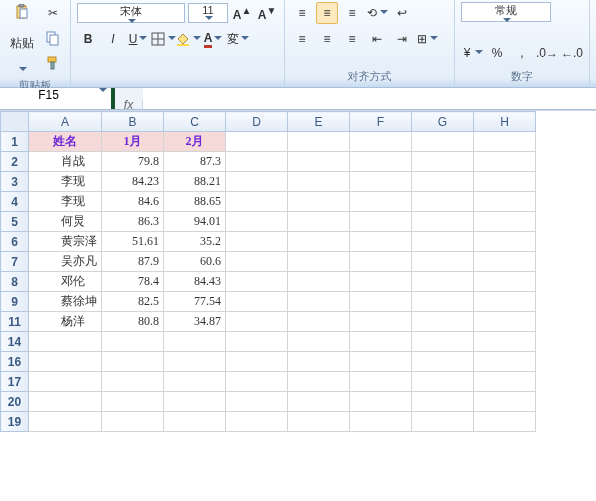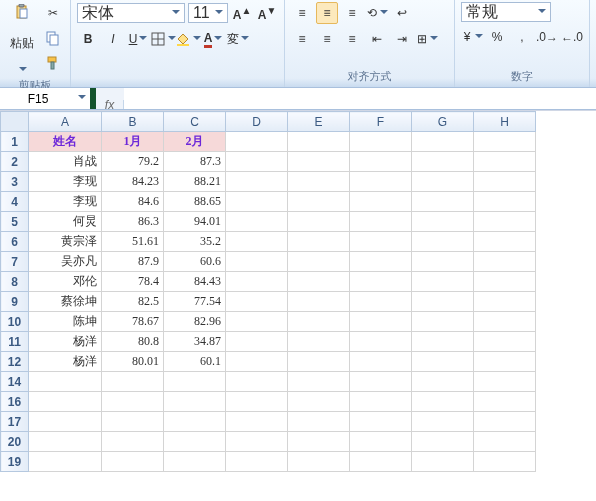--- a/index.html
+++ b/index.html
@@ -7,36 +7,36 @@
 .ribbon{background:linear-gradient(#f6fbff,#e4eef9 90%,#c9dbef);border-bottom:1px solid #a9c0dd;height:88px;display:flex;}
 .group{border-right:1px solid #c4d6ea;display:flex;flex-direction:column;justify-content:space-between;padding:2px 6px 0 6px;}
 .group-body{flex:1;display:flex;align-items:flex-start;gap:4px;}
 .group-label{text-align:center;font-size:11px;color:#5b7290;padding:2px 0 3px;}
 .bigbtn{display:flex;flex-direction:column;align-items:center;gap:15px;padding:2px 4px;cursor:pointer;border-radius:3px;}
 .ico{width:16px;height:16px;display:inline-flex;align-items:center;justify-content:center;}
 .ico svg{width:16px;height:16px;}
 .col{display:flex;flex-direction:column;gap:3px;}
 .row{display:flex;align-items:center;gap:3px;}
 .dd{width:7px;height:7px;border-left:4px solid transparent;border-right:4px solid transparent;border-top:4px solid #4a6a92;display:inline-block;margin-left:2px;}
-.sel{background:#fff;border:1px solid #a7bcd6;height:20px;display:flex;align-items:center;padding:0 4px;font-size:16px;}
+.sel{background:#fff;border:1px solid #a7bcd6;height:20px;display:flex;align-items:center;padding:0 4px;font-size:11px;flex-direction:column;}
 .btn{width:22px;height:22px;display:flex;align-items:center;justify-content:center;border-radius:2px;cursor:pointer;}
 .formula-bar{display:flex;border-bottom:1px solid #a9c0dd;background:#eef3fa;height:22px;align-items:stretch;}
-.namebox{width:96px;border-right:6px solid #14532d;display:flex;align-items:center;background:#fff;}
+.namebox{width:115px;border-right:4px solid #14532d;display:flex;align-items:flex-start;background:#fff;}
 .namebox input{border:none;width:100%;padding:0 6px;text-align:center;font-size:12px;outline:none;background:#fff;}
 .namebox .dd{margin-right:4px;cursor:pointer;}
 .fx{width:28px;display:flex;align-items:center;justify-content:center;color:#6a6a6a;font-style:italic;border-right:1px solid #c4d6ea;margin-top:12px;}
 .fb-input{flex:1;background:#fff;border:none;padding:0 6px;outline:none;}
 .grid-wrap{position:relative;overflow:auto;height:390px;border-top:1px solid #d0d7e5;}
 table{border-collapse:collapse;table-layout:fixed;}
 th,td{border:1px solid #d4d4d4;height:20px;font-size:12px;padding:0 4px;white-space:nowrap;overflow:hidden;}
 .colh{background:linear-gradient(#f7faff,#e3ecf7);text-align:center;color:#3b5a82;font-weight:normal;height:20px;border-color:#b5c8df;}
 .rowh{background:linear-gradient(to right,#f7faff,#e3ecf7);text-align:center;color:#3b5a82;width:28px;border-color:#b5c8df;}
 .corner{width:28px;background:#e3ecf7;border:1px solid #b5c8df;}
 .hdr-cell{background:#f6d9d9;color:#6d28d9;font-weight:bold;text-align:center;font-family:SimSun,serif;}
-.data-name{text-align:right;font-family:Liberation Serif, serif;padding-left:32px;}
+.data-name{text-align:left;font-family:Liberation Serif, serif;padding-left:32px;}
 .data-num{text-align:right;font-family:SimSun,serif;}
 .colA{width:62px;}.colB{width:62px;}.colC{width:62px;}.colW{width:62px;}
 </style>
 </head>
 <body>
 
 <div class="ribbon" data-name="ribbon">
 
   <div class="group" data-name="group-clipboard">
     <div class="group-body">
@@ -177,21 +177,21 @@
         <span class="btn" data-name="merge-button">
             <span class="ico" data-name="merge-icon">⊞</span>
             <span class="dd" data-name="chevron-down-icon"></span>
           </span>
       </div>
     </div>
     <div class="group-label" data-name="group-label-align">对齐方式</div>
   </div>
 
   <div class="group" style="min-width:110px" data-name="group-number">
-    <div class="group-body col" style="gap:4px">
+    <div class="group-body col" style="gap:20px">
       <div class="sel" style="width:90px" data-name="number-format-select">
           <span>常规</span>
           <span style="flex:1"></span>
           <span class="dd" data-name="chevron-down-icon"></span>
         </div>
       <div class="row">
         <span class="btn" data-name="currency-button">
             <span class="ico" data-name="currency-icon">¥</span>
             <span class="dd" data-name="chevron-down-icon"></span>
           </span>
@@ -245,21 +245,21 @@
           <td class="hdr-cell" data-name="cell-C1">2月</td>
           <td class="" data-name="cell-D1"></td>
           <td class="" data-name="cell-E1"></td>
           <td class="" data-name="cell-F1"></td>
           <td class="" data-name="cell-G1"></td>
           <td class="" data-name="cell-H1"></td>
         </tr>
         <tr>
           <th class="rowh" data-name="row-header-2">2</th>
           <td class="data-name" data-name="cell-A2">肖战</td>
-          <td class="data-num" data-name="cell-B2">79.2</td>
+          <td class="data-num" data-name="cell-B2">79.8</td>
           <td class="data-num" data-name="cell-C2">87.3</td>
           <td class="" data-name="cell-D2"></td>
           <td class="" data-name="cell-E2"></td>
           <td class="" data-name="cell-F2"></td>
           <td class="" data-name="cell-G2"></td>
           <td class="" data-name="cell-H2"></td>
         </tr>
         <tr>
           <th class="rowh" data-name="row-header-3">3</th>
           <td class="data-name" data-name="cell-A3">李现</td>
@@ -331,53 +331,31 @@
           <td class="data-name" data-name="cell-A9">蔡徐坤</td>
           <td class="data-num" data-name="cell-B9">82.5</td>
           <td class="data-num" data-name="cell-C9">77.54</td>
           <td class="" data-name="cell-D9"></td>
           <td class="" data-name="cell-E9"></td>
           <td class="" data-name="cell-F9"></td>
           <td class="" data-name="cell-G9"></td>
           <td class="" data-name="cell-H9"></td>
         </tr>
         <tr>
-          <th class="rowh" data-name="row-header-10">10</th>
-          <td class="data-name" data-name="cell-A10">陈坤</td>
-          <td class="data-num" data-name="cell-B10">78.67</td>
-          <td class="data-num" data-name="cell-C10">82.96</td>
-          <td class="" data-name="cell-D10"></td>
-          <td class="" data-name="cell-E10"></td>
-          <td class="" data-name="cell-F10"></td>
-          <td class="" data-name="cell-G10"></td>
-          <td class="" data-name="cell-H10"></td>
-        </tr>
-        <tr>
           <th class="rowh" data-name="row-header-11">11</th>
           <td class="data-name" data-name="cell-A11">杨洋</td>
           <td class="data-num" data-name="cell-B11">80.8</td>
           <td class="data-num" data-name="cell-C11">34.87</td>
           <td class="" data-name="cell-D11"></td>
           <td class="" data-name="cell-E11"></td>
           <td class="" data-name="cell-F11"></td>
           <td class="" data-name="cell-G11"></td>
           <td class="" data-name="cell-H11"></td>
         </tr>
         <tr>
-          <th class="rowh" data-name="row-header-12">12</th>
-          <td class="data-name" data-name="cell-A12">杨洋</td>
-          <td class="data-num" data-name="cell-B12">80.01</td>
-          <td class="data-num" data-name="cell-C12">60.1</td>
-          <td class="" data-name="cell-D12"></td>
-          <td class="" data-name="cell-E12"></td>
-          <td class="" data-name="cell-F12"></td>
-          <td class="" data-name="cell-G12"></td>
-          <td class="" data-name="cell-H12"></td>
-        </tr>
-        <tr>
           <th class="rowh" data-name="row-header-14">14</th>
           <td class="" data-name="cell-A14"></td>
           <td class="" data-name="cell-B14"></td>
           <td class="" data-name="cell-C14"></td>
           <td class="" data-name="cell-D14"></td>
           <td class="" data-name="cell-E14"></td>
           <td class="" data-name="cell-F14"></td>
           <td class="" data-name="cell-G14"></td>
           <td class="" data-name="cell-H14"></td>
         </tr>

